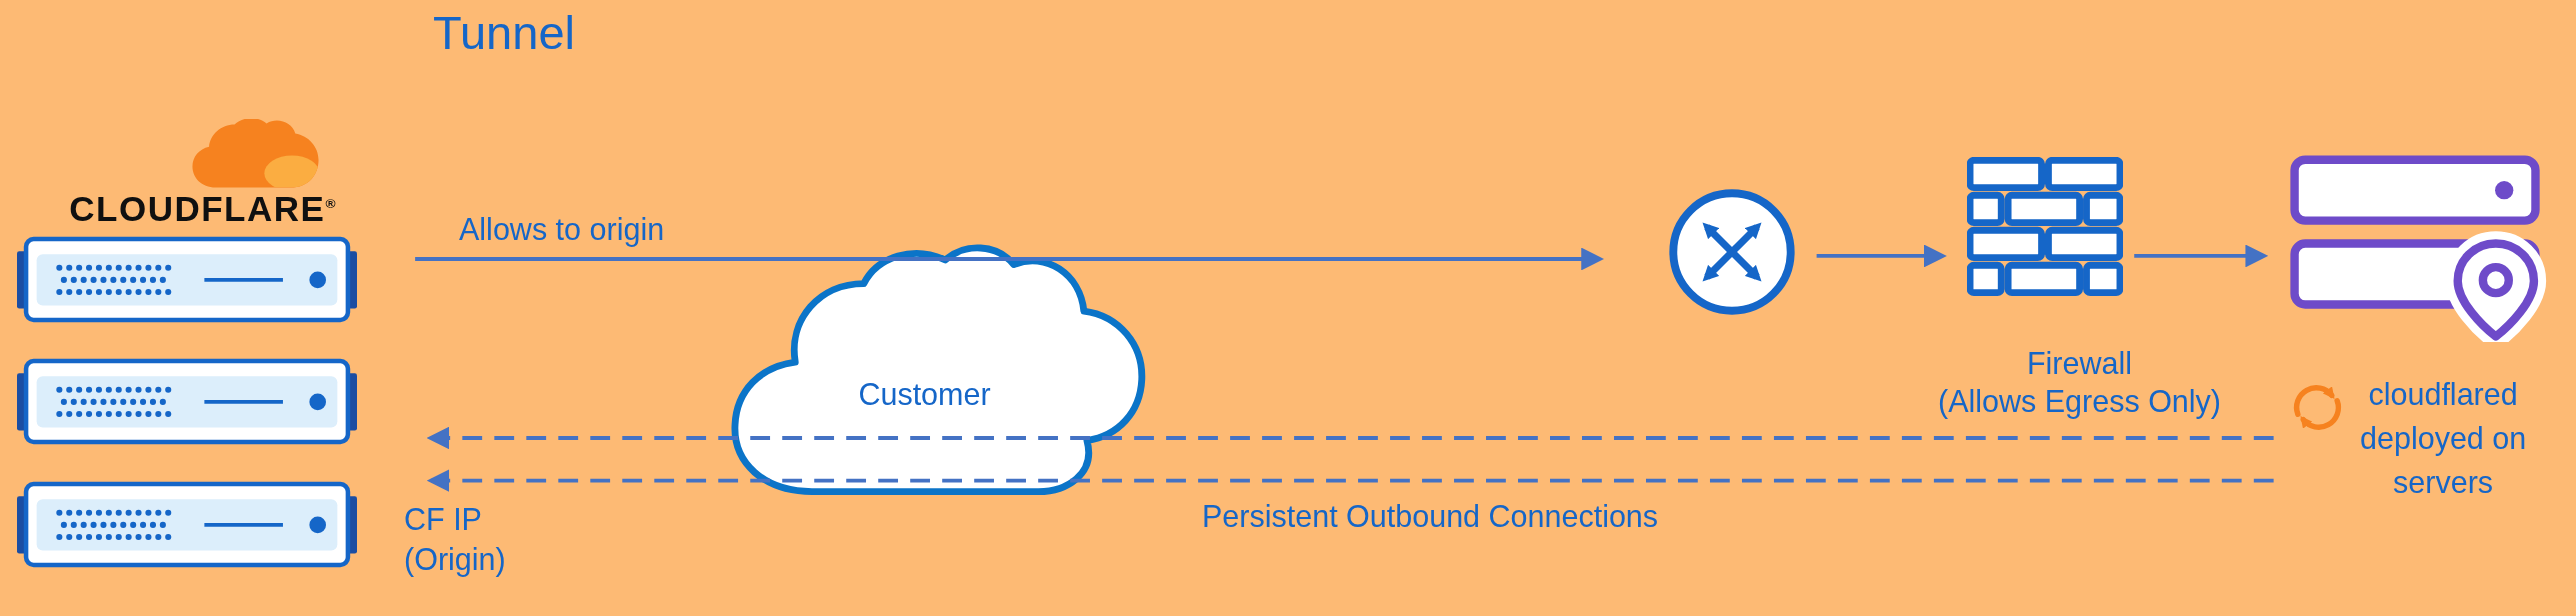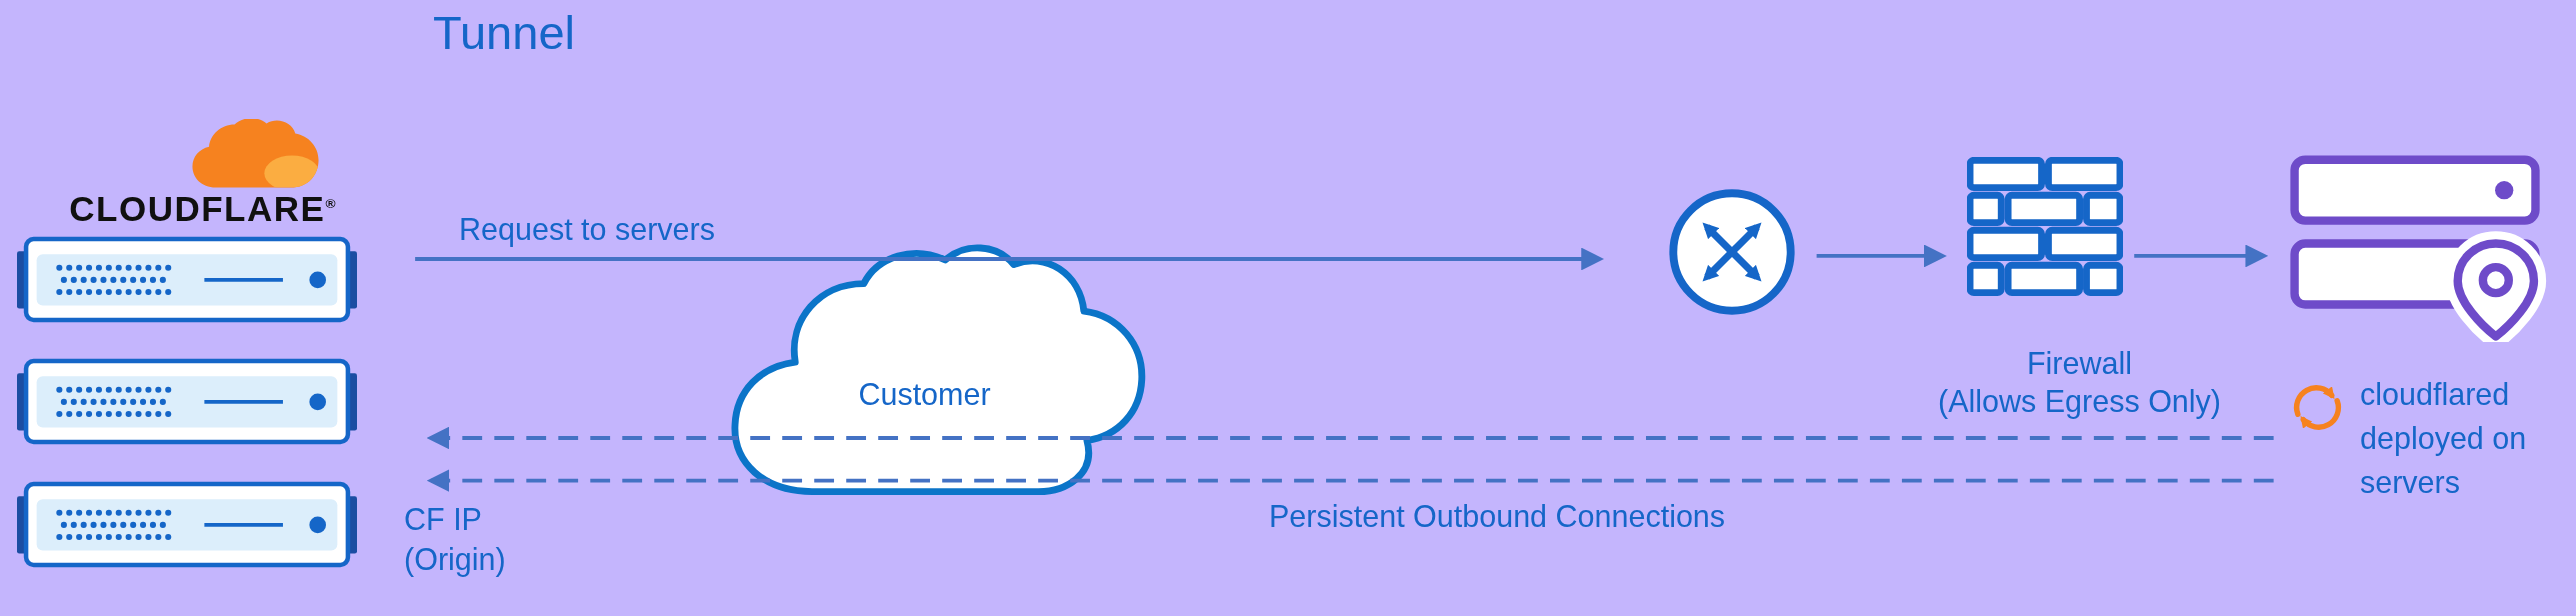--- a/index.html
+++ b/index.html
@@ -1,24 +1,24 @@
 <!DOCTYPE html>
 <html style="--blue: #1566C8; --line: #4472C4; --cloud: #0B74C8; --server-fill: #DCEEFB; --server-dark: #1B4DA2; --purple: #6E4BC9; --orange: #F6821F; --orange-light: #FBAD41; --brand: #101010;font-size:12.2px"><head>
 <meta charset="utf-8">
 <style>
   html,body { margin:0; padding:0; background:#fff; }
   .canvas {
-    position:relative; width:2576px; height:617px; background:#c4b5fd;
+    position:relative; width:2576px; height:617px; background:#fdba74;
     font-family:"Liberation Sans","DejaVu Sans",sans-serif; overflow:hidden;
   }
   .abs { position:absolute; }
   .lbl { color:var(--blue); font-size:30.5px; line-height:1.25; font-weight:400; }
   .pre { white-space:pre-line; }
   .center { text-align:center; }
-  .lh-tall { line-height:1.45; }
+  .lh-tall { line-height:1.45;text-align:center; }
   .title { color:var(--blue); font-size:47px; font-weight:500; }
   .brand {
     color:var(--brand); font-weight:700; font-size:35px; letter-spacing:1.5px;
     text-align:right; font-family:"Liberation Sans","DejaVu Sans",sans-serif;
   }
   .brand sup { font-size:13.7px; letter-spacing:0; }
   .ln { stroke:var(--line); stroke-width:5; fill:none; }
   .dash { stroke-dasharray:26 16; }
 </style>
 </head>
@@ -131,19 +131,19 @@
         <path d="M0,0 L10,5 L0,10 Z" style="fill:var(--orange)"></path>
       </marker>
     </defs>
     <path d="M 16,48 A 29,29 0 0 1 66,20" style="stroke:var(--orange);stroke-width:8;fill:none;stroke-linecap:round" marker-end="url(#synch)"></path>
     <path d="M 74,28 A 29,29 0 0 1 24,56" style="stroke:var(--orange);stroke-width:8;fill:none;stroke-linecap:round" marker-end="url(#synch)"></path>
   </svg>
   <div class="abs lbl pre lh-tall" style="left:2360px; top:372px;">cloudflared
 deployed on
 servers</div>
 
-  <div class="abs lbl" style="left:459px; top:210px;">Request to servers</div>
-  <div class="abs lbl" style="left:1269px; top:497px;">Persistent Outbound Connections</div>
+  <div class="abs lbl" style="left:459px; top:210px;">Allows to origin</div>
+  <div class="abs lbl" style="left:1202px; top:497px;">Persistent Outbound Connections</div>
   <div class="abs lbl pre" style="left:404px; top:500px; line-height:1.3;">CF IP
 (Origin)</div>
 
 </div>
 
 
 </body></html>

